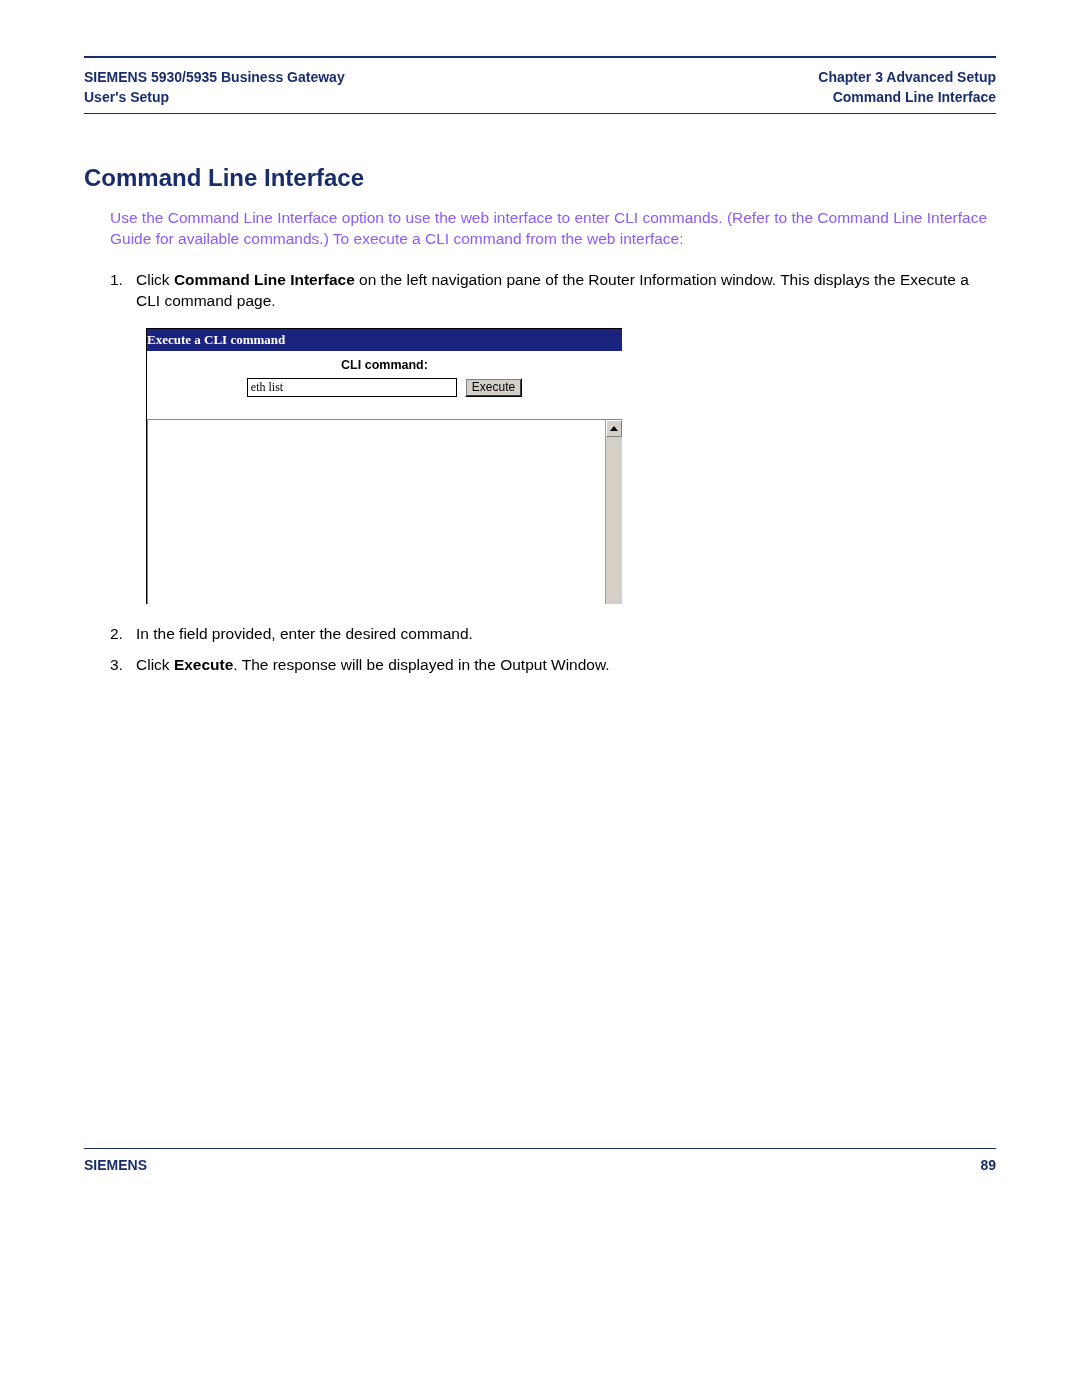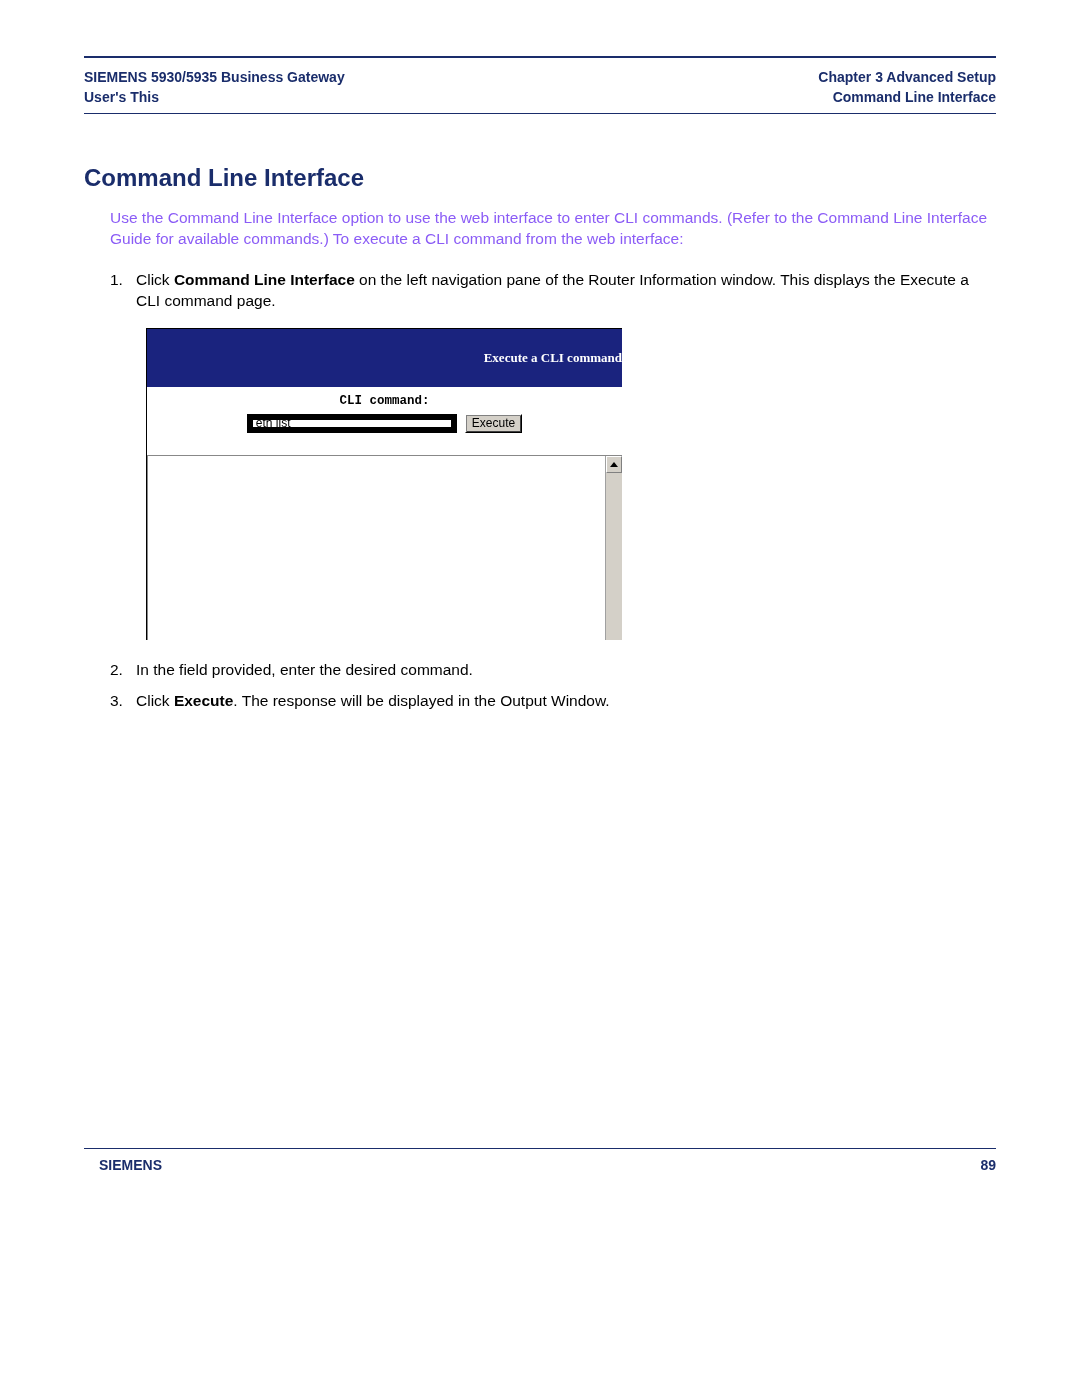--- a/index.html
+++ b/index.html
@@ -63,45 +63,45 @@
     width: 476px;
     border: 1px solid #000;
     border-right: none;
     border-bottom: none;
     background: #fff;
   }
   .shot-header {
     background: #1a237e;
     color: #fff;
     font-weight: bold;
-    text-align: right;
+    text-align: left;
     font-size: 13px;
-    padding: 21px 0;
+    padding: 3px 0;
     font-family: "Times New Roman", serif;
   }
   .shot-label {
     text-align: center;
     font-size: 12.5px;
     font-weight: bold;
-    font-family: Liberation Mono, monospace;
+    font-family: Liberation Sans, sans-serif;
     padding: 7px 0 6px 0;
   }
   .shot-inputrow {
     display: flex;
     justify-content: center;
     gap: 8px;
     padding-bottom: 22px;
   }
   .cli-input {
     width: 210px;
     height: 19px;
     font-size: 12px;
-    font-family: Liberation Sans, sans-serif;
+    font-family: Liberation Serif, serif;
     padding: 0 3px;
-    border: 6px solid #000000;
+    border: 1px solid #000000;
     background: #fff;
   }
   .exec-btn {
     font-size: 12px;
     padding: 0px 6px;
     height: 19px;
     background: #d4d0c8;
     border: 1px solid #000;
     border-top-color: #fff;
     border-left-color: #fff;
@@ -155,32 +155,31 @@
     top: 1148px;
   }
   .footer-rule { border-top: 1px solid #1a2d6b; }
   .footer-row {
     display: flex;
     justify-content: space-between;
     padding-top: 8px;
     font-size: 14px;
     font-weight: bold;
     color: #1a2d6b;
-    margin-left: 15px;
   }
 </style>
 </head>
 <body>
 
 <div class="page">
   <div class="header-rule-top"></div>
   <div class="header-row">
     <div class="header-left">
       <div>SIEMENS 5930/5935 Business Gateway</div>
-      <div>User's This</div>
+      <div>User's Setup</div>
     </div>
     <div class="header-right">
       <div>Chapter 3  Advanced Setup</div>
       <div>Command Line Interface</div>
     </div>
   </div>
   <div class="header-rule-bottom"></div>
 
   <h2 class="section-title">Command Line Interface</h2>
 

